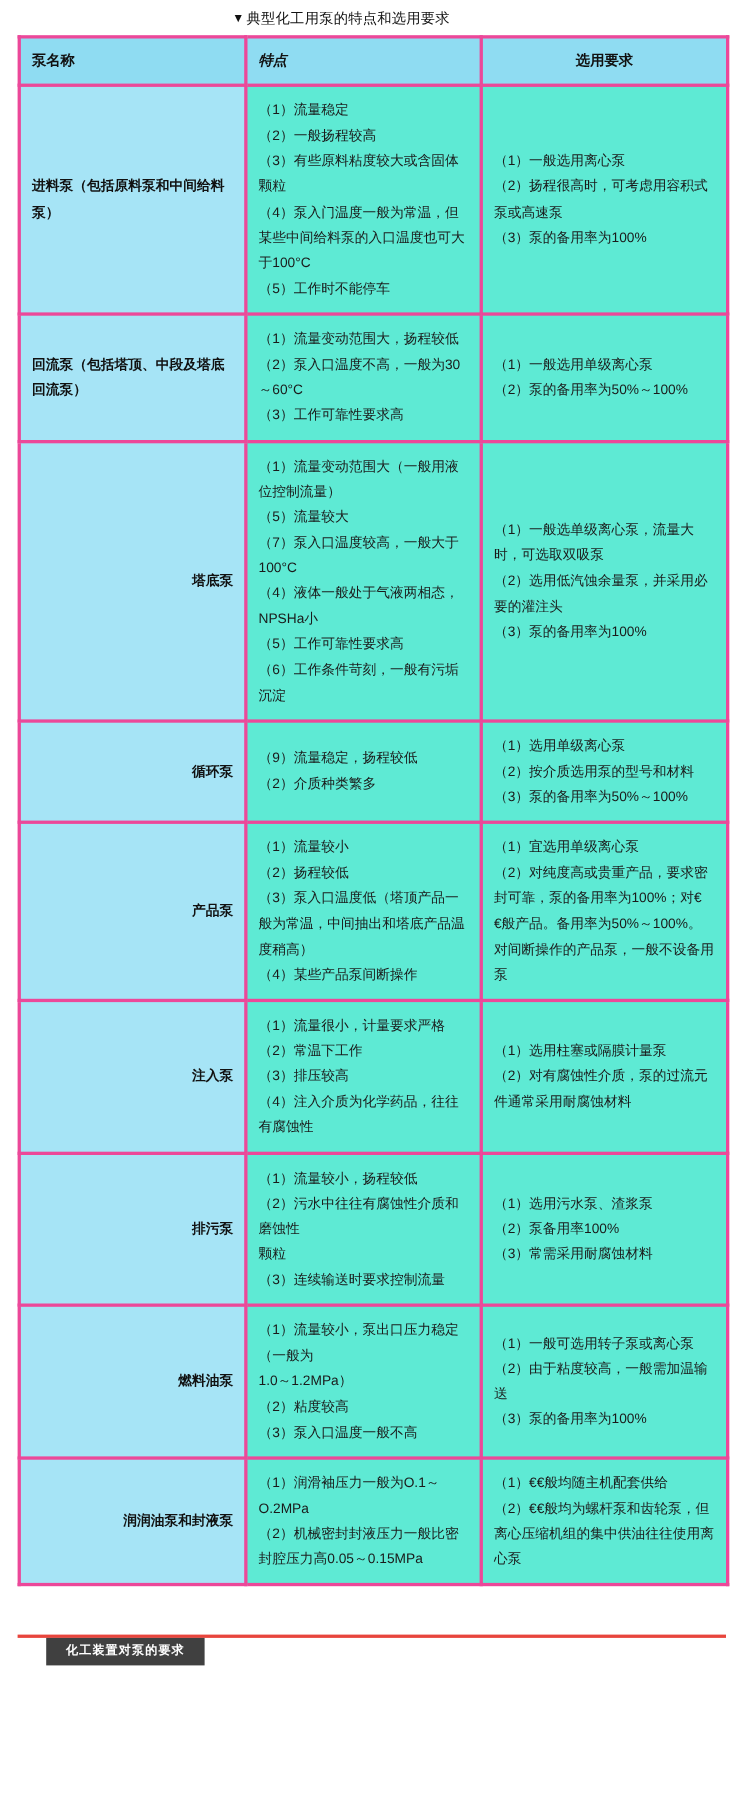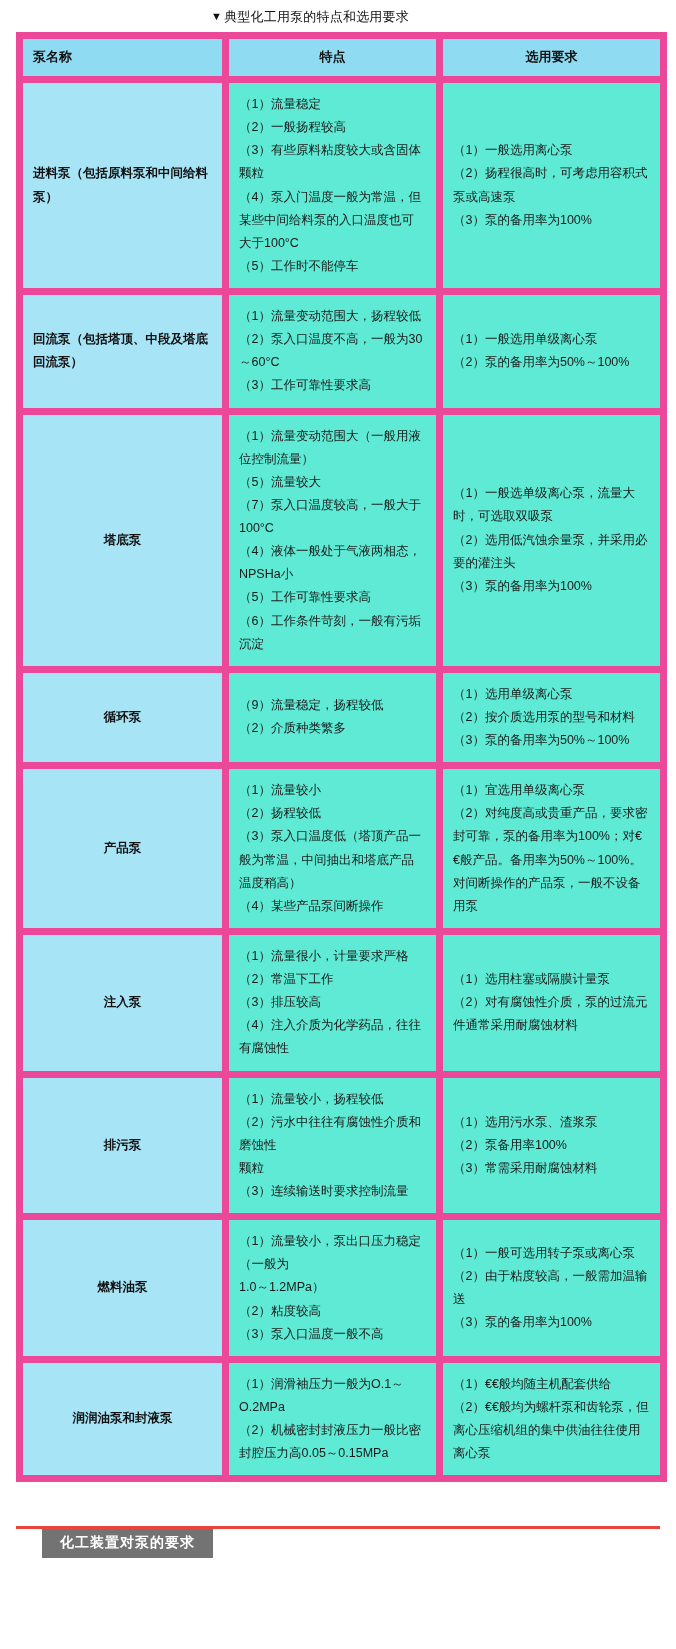--- a/index.html
+++ b/index.html
@@ -35,42 +35,42 @@
   }
   table.pump-table {
     width: 644px;
     margin: 0 16px;
     border-collapse: collapse;
     table-layout: fixed;
     background: #ffffff;
   }
   table.pump-table th,
   table.pump-table td {
-    border: 7px solid #ec4899;
+    border: 3px solid #ec4899;
     vertical-align: middle;
     font-size: 12.5px;
     line-height: 1.85;
     padding: 10px 10px;
     box-sizing: border-box;
   }
   table.pump-table th {
     background: #8fdcf2;
     color: #111111;
     font-weight: bold;
     font-size: 13px;
     height: 44px;
     padding: 6px 10px;
   }
   th.col-name { width: 206px; text-align: left; }
-  th.col-feat { width: 214px; text-align: center; }
+  th.col-feat { width: 214px; text-align: left; font-style: italic; }
   th.col-req  { width: 224px; text-align: center; margin-top: 12px; }
 
   td.name-cell {
     background: #a6e4f6;
-    text-align: center;
+    text-align: right;
     font-weight: bold;
     color: #111111;
     font-size: 12.5px;
     line-height: 1.9;
     padding: 8px 12px;
   }
   td.name-cell.left-align {
     text-align: left;
     margin-top: 16px;
   }
@@ -92,23 +92,23 @@
     left: 16px;
     top: 0;
     width: 644px;
     height: 3px;
     background: #e8453c;
   }
   .footer-tag {
     position: absolute;
     left: 42px;
     top: 3px;
-    background: #737373;
+    background: #404040;
     color: #ffffff;
-    font-size: 14px;
+    font-size: 11px;
     font-weight: bold;
     letter-spacing: 1px;
     padding: 6px 18px 7px 18px;
     line-height: 1.1;
   }
 </style>
 </head>
 <body>
 
 <div class="page">

